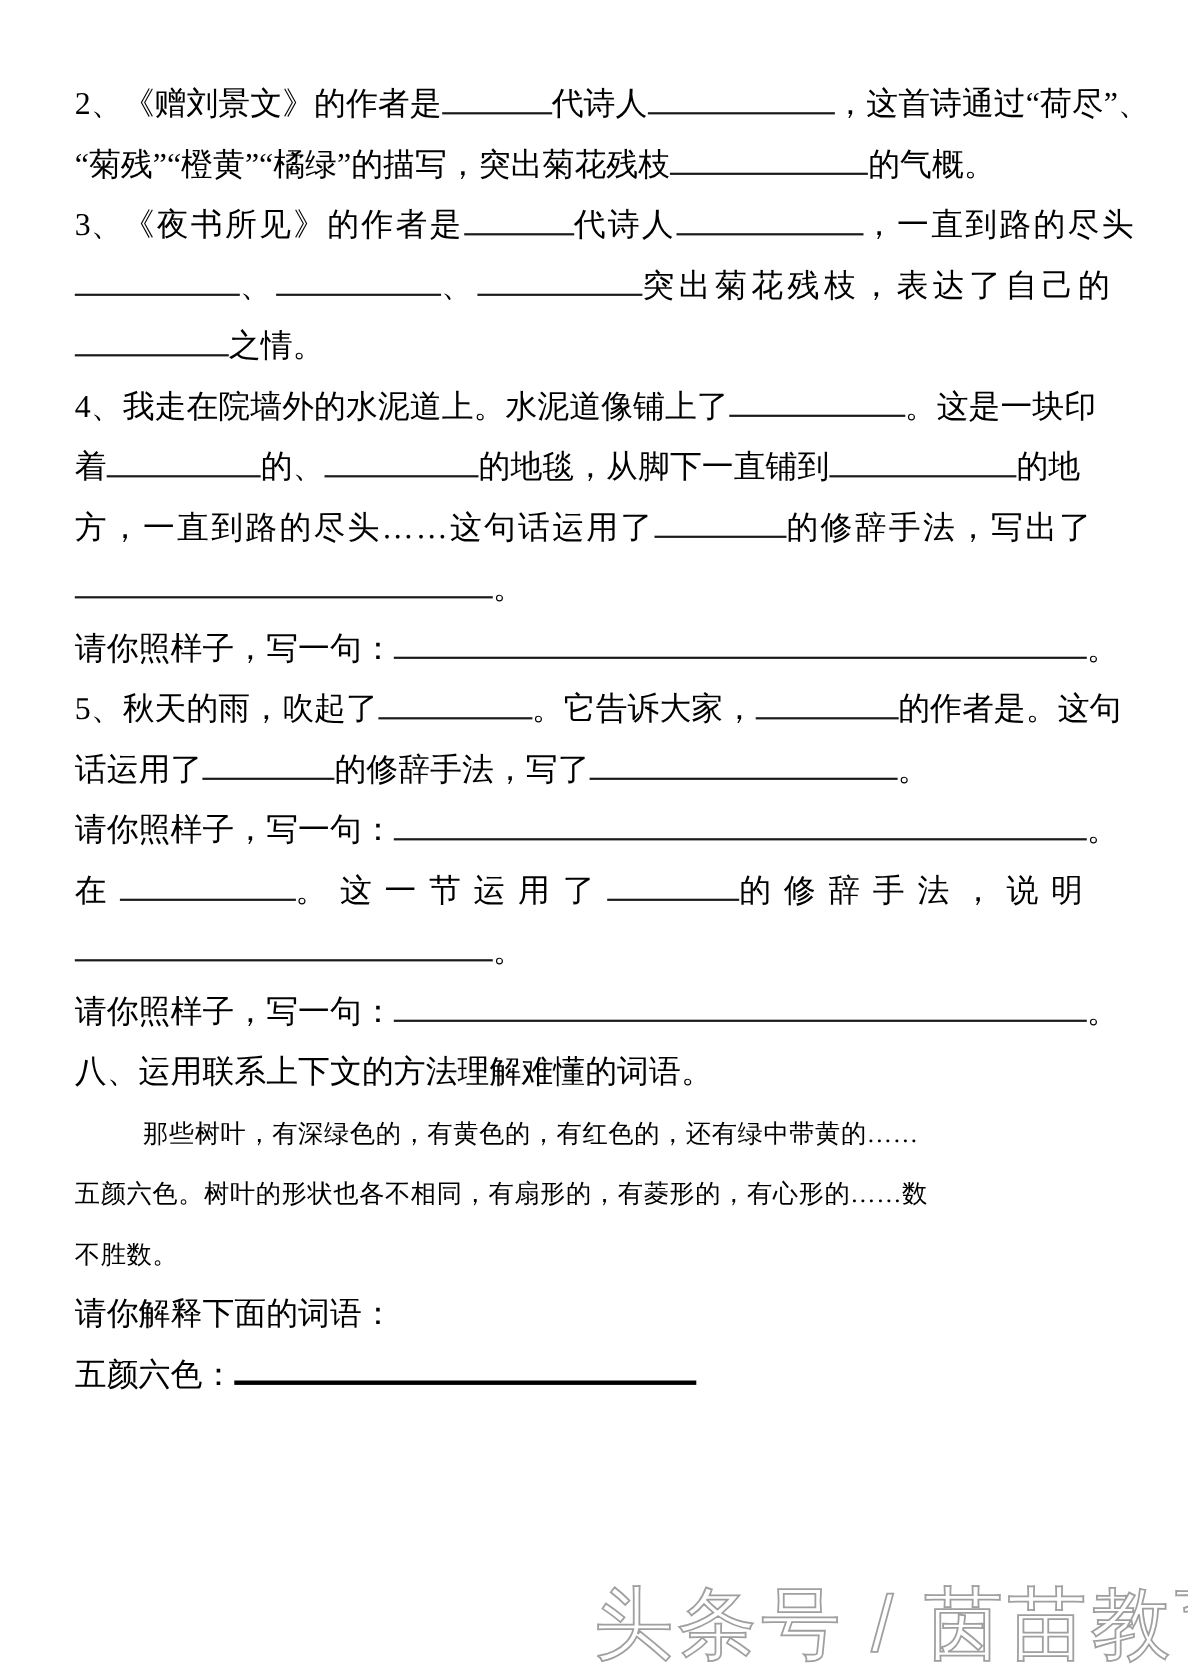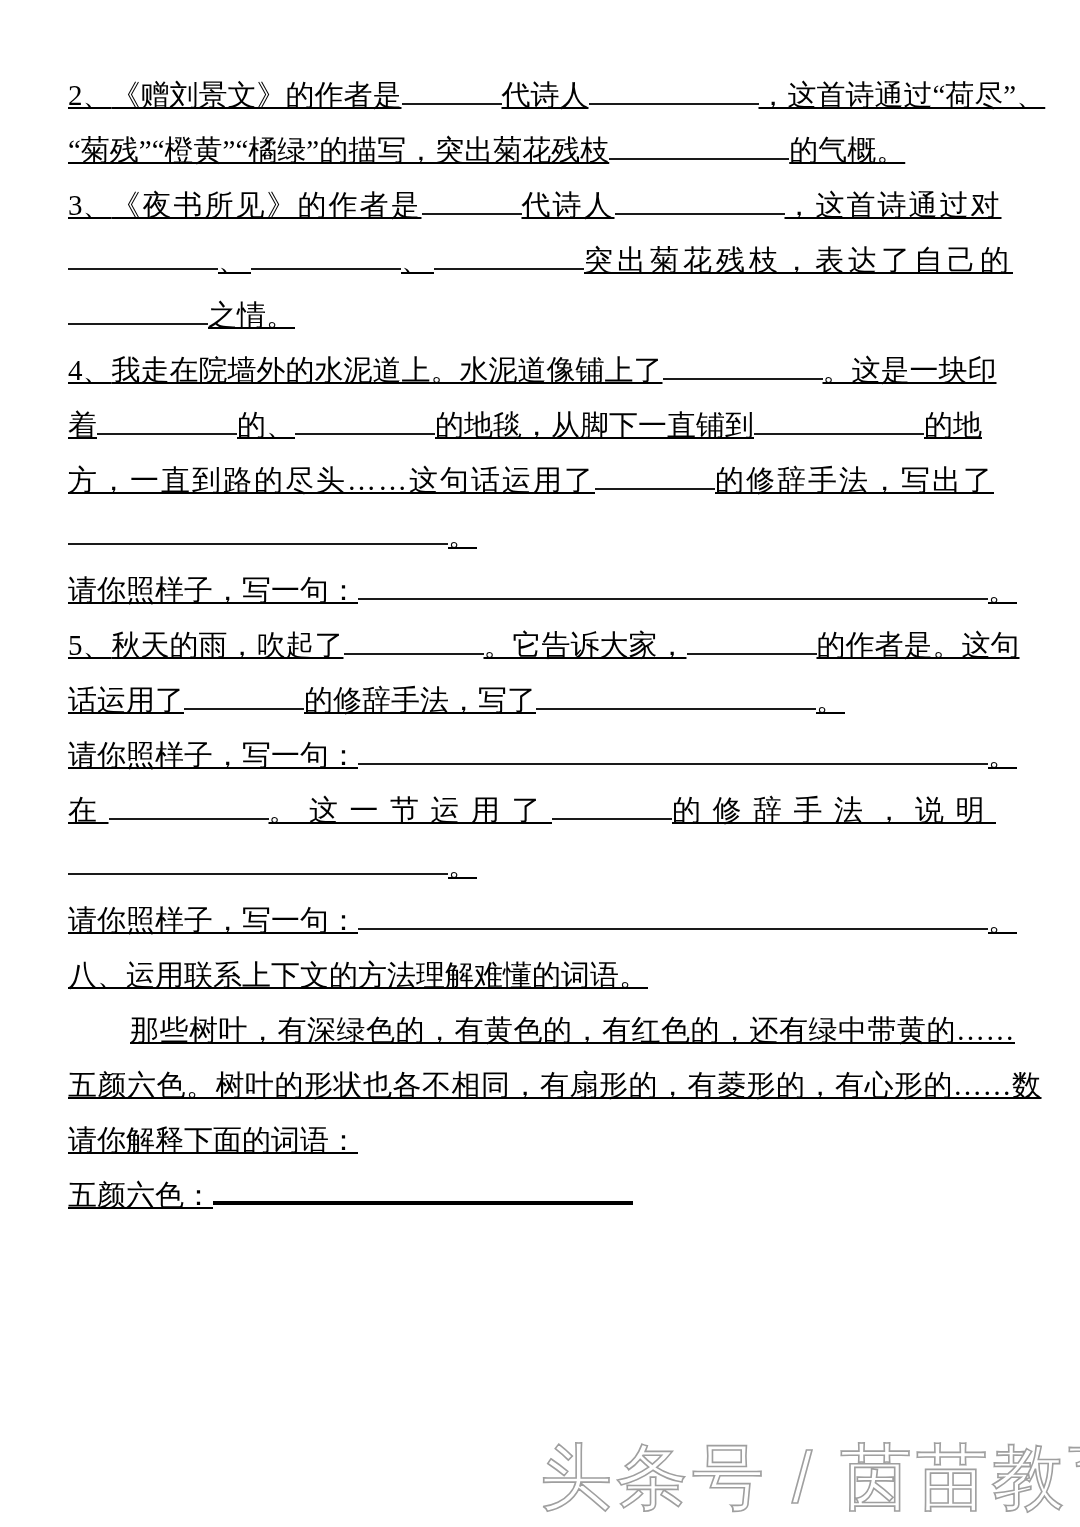--- a/index.html
+++ b/index.html
@@ -16,21 +16,20 @@
     font-family: "Liberation Serif", "DejaVu Serif", serif;
     color: #000000;
   }
   .page {
     position: absolute;
     left: 0; top: 0;
     width: 1080px;
     height: 1527px;
     box-sizing: border-box;
     padding: 68px 97px 0 68px;
-    text-decoration: underline;
   }
 
   
   .line {
     position: relative;
     height: 55px;
     line-height: 55px;
     font-size: 29px;
     white-space: nowrap;
     letter-spacing: 0.5px;
@@ -67,21 +66,21 @@
 
   
   .blank.heavy { border-bottom: 4px solid #000; height: 30px; }
 
   .indent2 { display:inline-block; width: 62px; }
 
   
   .para-line {
     height: 55px;
     line-height: 55px;
-    font-size: 29px;
+    font-size: 23px;
     white-space: nowrap;
     letter-spacing: 0.5px;
   }
 
   
   .watermark {
     position: absolute;
     left: 540px;
     top: 1437px;
     font-size: 72px;
@@ -102,21 +101,21 @@
 <div class="page">
 
   <div class="line tight">
     <span>2、</span><span>《赠刘景文》的作者是</span><span class="blank b100"></span><span>代诗人</span><span class="blank b170"></span><span>，这首诗通过“荷尽”、</span>
   </div>
   <div class="line tight">
     <span>“菊残”“橙黄”“橘绿”的描写，突出菊花残枝</span><span class="blank b180"></span><span>的气概。</span>
   </div>
 
   <div class="line sp1">
-    <span class="num">3、</span><span>《夜书所见》的作者是</span><span class="blank b100"></span><span>代诗人</span><span class="blank b170"></span><span>，这首诗通过对</span>
+    <span class="num">3、</span><span>《夜书所见》的作者是</span><span class="blank b100"></span><span>代诗人</span><span class="blank b170"></span><span>，一直到路的尽头</span>
   </div>
   <div class="line sp2">
     <span class="blank b150"></span><span>、</span><span class="blank b150"></span><span>、</span><span class="blank b150"></span><span>突出菊花残枝，表达了自己的</span>
   </div>
   <div class="line tight">
     <span class="blank b140"></span><span>之情。</span>
   </div>
 
   <div class="line tight">
     <span class="num">4、</span><span>我走在院墙外的水泥道上。水泥道像铺上了</span><span class="blank b160"></span><span>。这是一块印</span>
@@ -153,20 +152,21 @@
   <div class="line tight">
     <span>请你照样子，写一句：</span><span class="blank b630"></span><span class="period">。</span>
   </div>
 
   <div class="line tight">八、运用联系上下文的方法理解难懂的词语。</div>
 
   <div class="para-line">
     <span class="indent2"></span><span>那些树叶，有深绿色的，有黄色的，有红色的，还有绿中带黄的……</span>
   </div>
   <div class="para-line">五颜六色。树叶的形状也各不相同，有扇形的，有菱形的，有心形的……数</div>
+  <div class="para-line">不胜数。</div>
 
   <div class="line tight">请你解释下面的词语：</div>
 
   <div class="line tight">
     <span>五颜六色：</span><span class="blank heavy b420"></span>
   </div>
 
 </div>
 
 <div class="watermark">头条号 / 茵苗教育</div>

